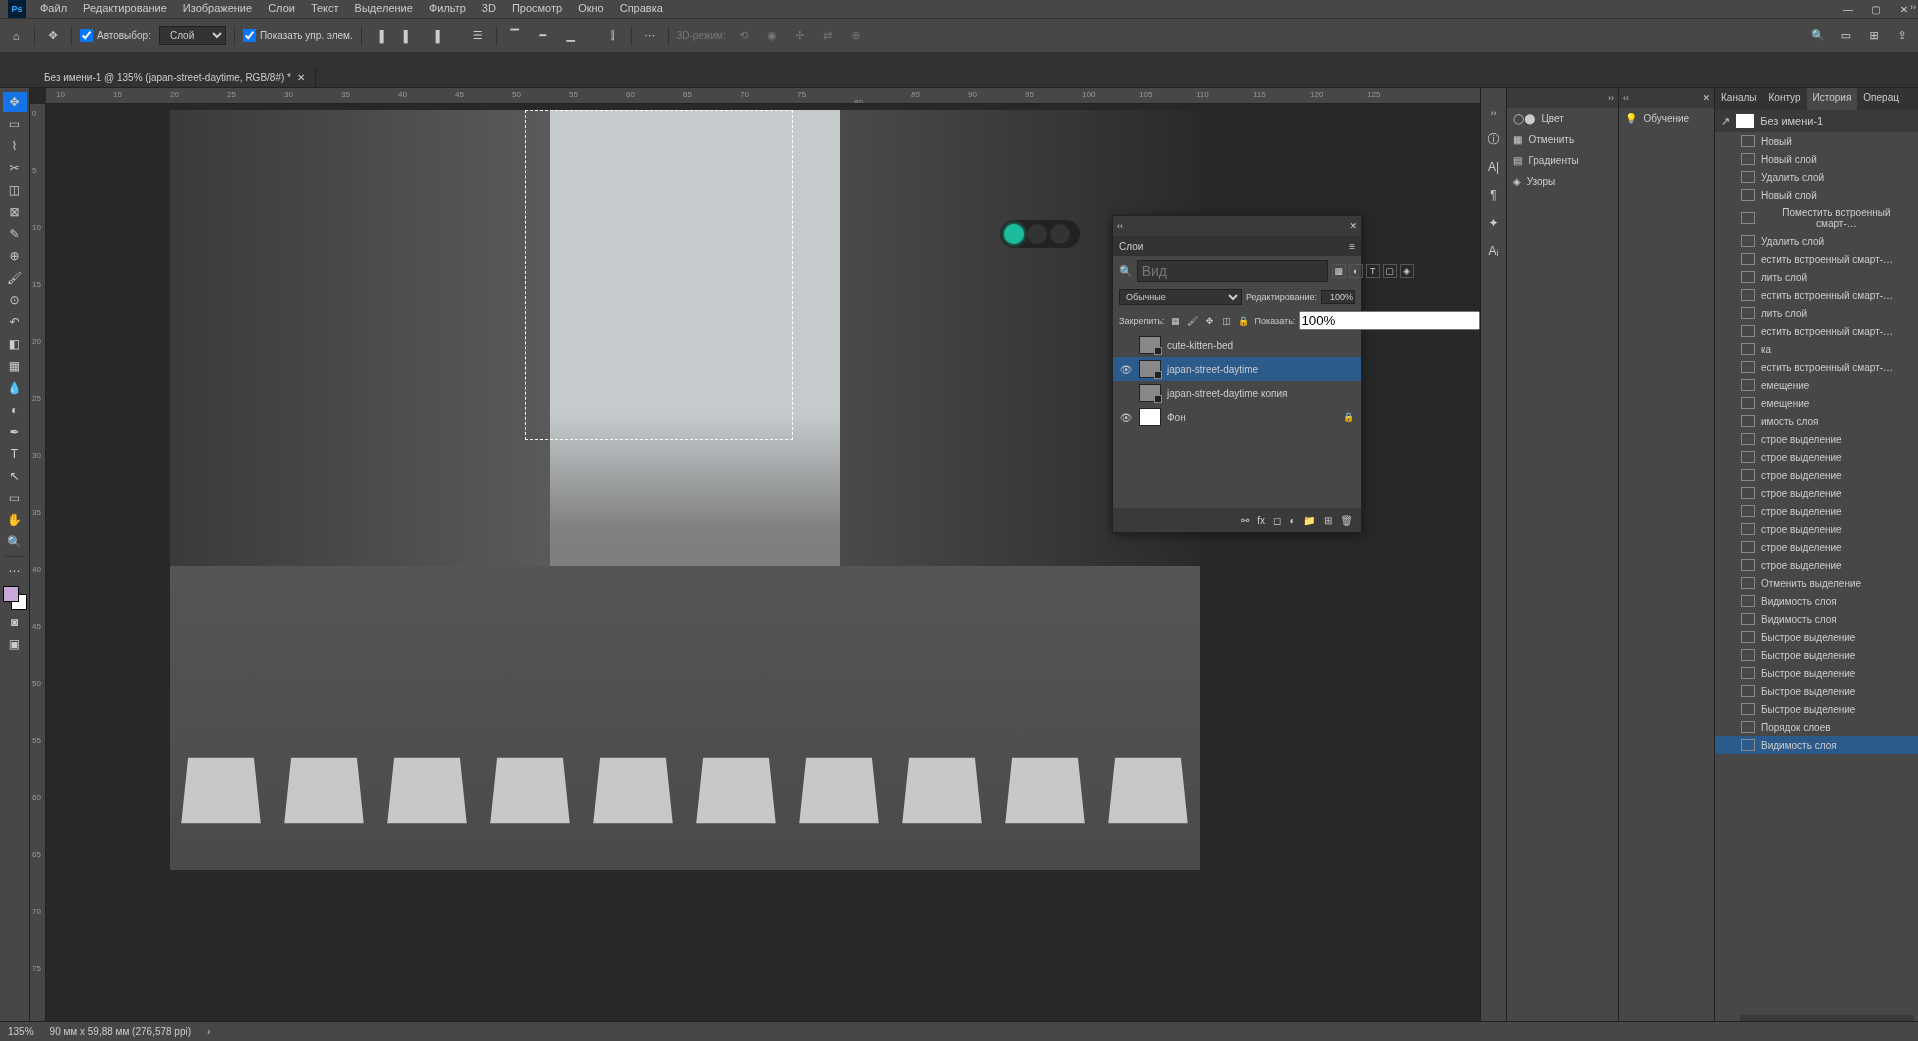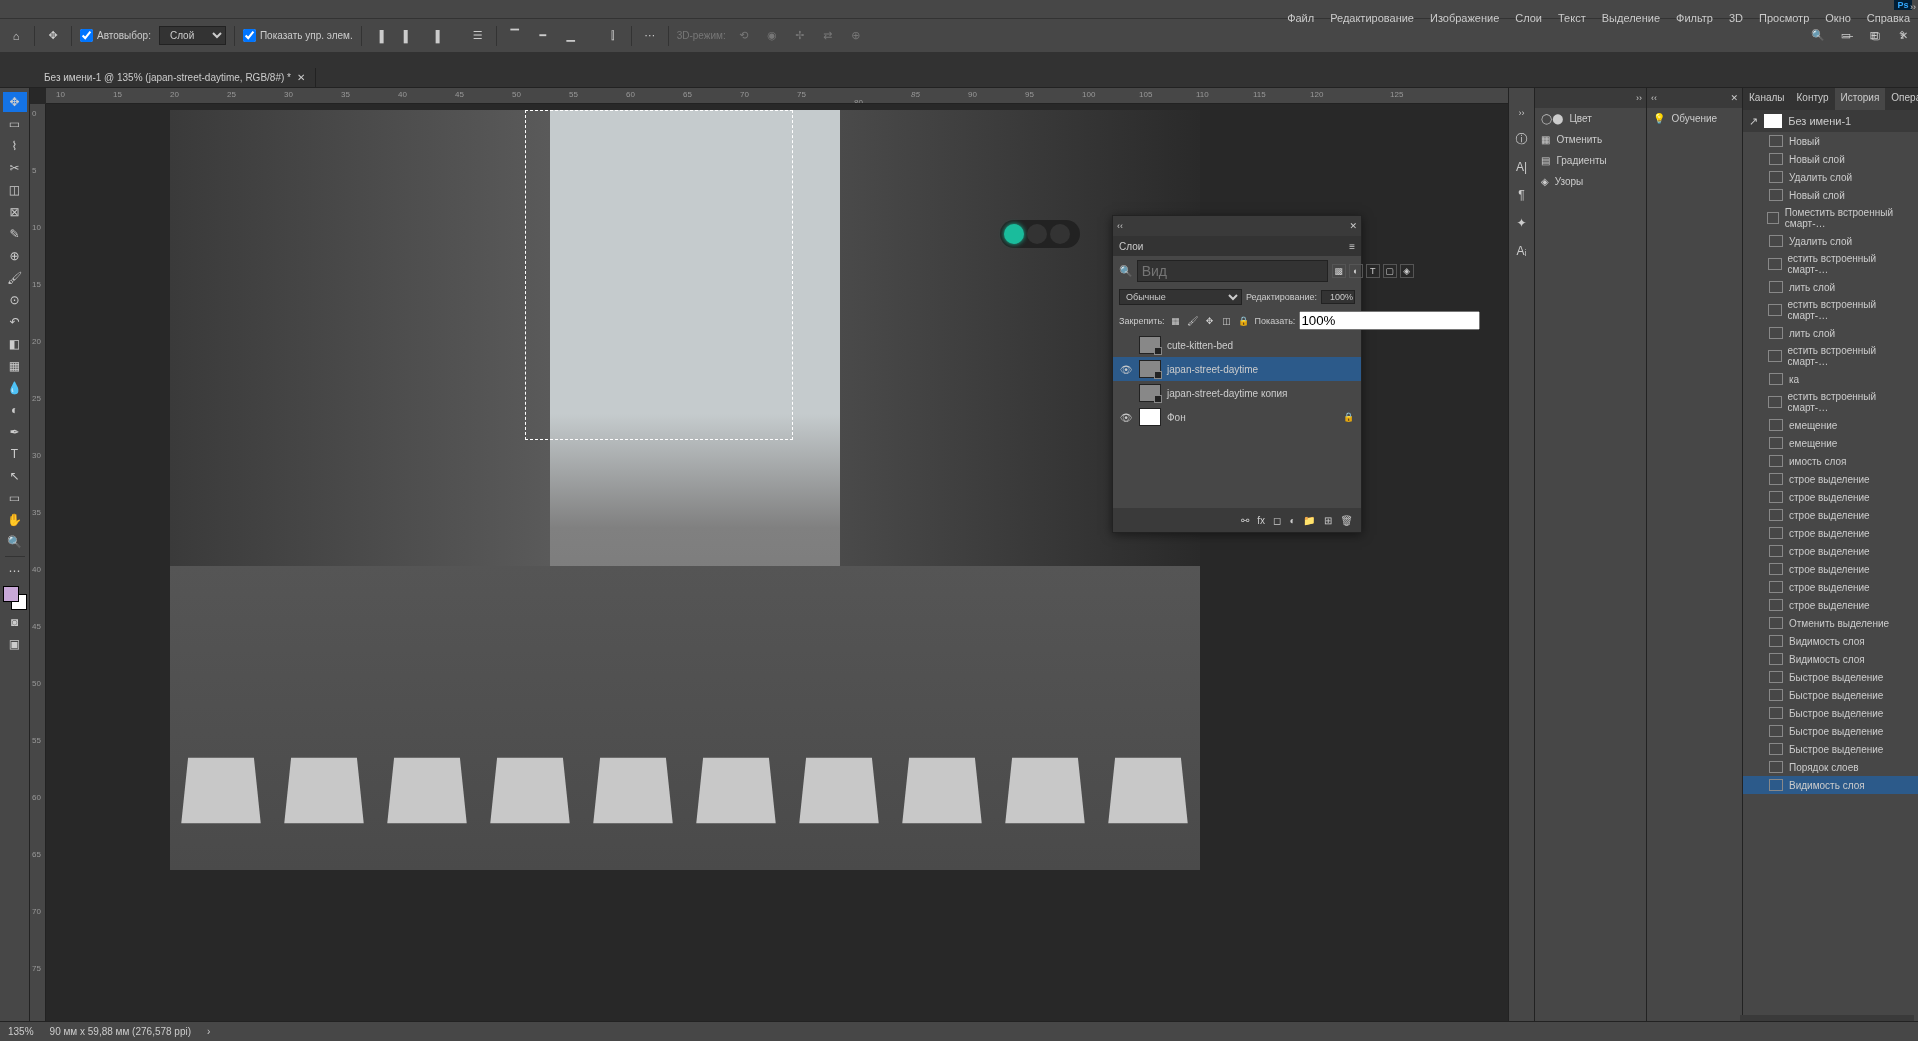--- a/index.html
+++ b/index.html
@@ -1,17 +1,17 @@
 <!DOCTYPE html>
 <html><head>
 <meta charset="utf-8">
 <style>
 * { margin:0; padding:0; box-sizing:border-box; font-family:'Segoe UI',Arial,sans-serif; }
 body { background:#323232; color:#ccc; font-size:11px; overflow:hidden; width:1918px; height:1041px; }
-.menubar { height:18px; background:#474747; display:flex; align-items:flex-end; padding-left:8px;flex-direction:column; }
+.menubar { height:18px; background:#474747; display:flex; align-items:flex-start; padding-left:8px; }
 .ps-logo { width:18px; height:18px; background:#001e36; color:#31a8ff; font-weight:bold; display:flex; align-items:center; justify-content:center; font-size:9px; margin-right:6px; }
 .menu-item { padding:2px 8px; cursor:pointer; font-size:11px; }
 .win-controls { margin-left:auto; display:flex; }
 .win-btn { width:28px; height:18px; display:flex; align-items:center; justify-content:center; cursor:pointer; font-size:10px; }
 .options-bar { height:34px; background:#474747; border-top:1px solid #333; display:flex; align-items:center; padding:0 6px; gap:8px; }
 .opt-icon { width:20px; height:20px; display:flex; align-items:center; justify-content:center; border:1px solid transparent; }
 .opt-sep { width:1px; height:20px; background:#333; }
 .opt-check { display:flex; align-items:center; gap:4px; font-size:10px; }
 .opt-select { background:#333; border:1px solid #222; padding:2px 14px 2px 6px; font-size:10px; color:#ccc; }
 .doc-tab-bar { height:36px; background:#323232; border-bottom:1px solid #222; display:flex; align-items:flex-end; padding-left:34px; }
@@ -39,21 +39,21 @@
 .light-circle { width:20px; height:20px; border-radius:50%; background:#333; }
 .light-circle.green { background:#1abc9c; box-shadow:0 0 5px #1abc9c; }
 .selection-marquee { position:absolute; top:0; left:355px; width:268px; height:330px; border:1px dashed #fff; }
 .right-dock { display:flex; }
 .icon-column { width:26px; background:#474747; border-left:1px solid #222; display:flex; flex-direction:column; align-items:center; padding-top:18px; gap:10px; }
 .ic { width:18px; height:18px; display:flex; align-items:center; justify-content:center; font-size:12px; cursor:pointer; }
 .panel-group { width:112px; background:#474747; border-left:1px solid #222; }
 .panel-header { height:20px; background:#3a3a3a; display:flex; align-items:center; padding:0 4px; font-size:9px; }
 .panel-collapse { display:flex; align-items:center; gap:6px; padding:5px 6px; font-size:10px; cursor:pointer; }
 .learn-panel { width:96px; background:#474747; border-left:1px solid #222; }
-.history-panel { width:176px; background:#474747; border-left:1px solid #222; }
+.history-panel { width:204px; background:#474747; border-left:1px solid #222;text-align:center; }
 .tab-row { height:22px; background:#333; display:flex; font-size:10px; }
 .tab { padding:4px 6px; cursor:pointer; }
 .tab.active { background:#474747; }
 .history-doc { display:flex; align-items:center; gap:6px; padding:4px 6px; background:#3a3a3a; }
 .history-thumb { width:18px; height:14px; background:#fff; }
 .history-list { overflow-y:auto; height:700px; }
 .history-item { display:flex; align-items:center; gap:6px; padding:3px 6px; font-size:10px; cursor:pointer; }
 .history-item.active { background:#2c5a8a; }
 .history-item .hi-icon { width:14px; height:12px; border:1px solid #888; }
 .layers-panel { position:absolute; top:215px; left:1112px; width:250px; height:318px; background:#474747; border:1px solid #222; box-shadow:0 2px 10px rgba(0,0,0,0.5); z-index:50; }
@@ -212,21 +212,21 @@
         <span class="ruler-tick" style="left: 751px; top: 2px;">75</span>
         <span class="ruler-tick" style="left: 808px; top: 10px;">80</span>
         <span class="ruler-tick" style="left: 865px; top: 2px; font-style: italic;">85</span>
         <span class="ruler-tick" style="left: 922px; top: 2px;">90</span>
         <span class="ruler-tick" style="left: 979px; top: 2px;">95</span>
         <span class="ruler-tick" style="left: 1036px; top: 2px;">100</span>
         <span class="ruler-tick" style="left: 1093px; top: 2px;">105</span>
         <span class="ruler-tick" style="left: 1150px; top: 2px;">110</span>
         <span class="ruler-tick" style="left: 1207px; top: 2px;">115</span>
         <span class="ruler-tick" style="left: 1264px; top: 2px;">120</span>
-        <span class="ruler-tick" style="left: 1321px; top: 2px; margin-left: 23px;">125</span>
+        <span class="ruler-tick" style="left: 1321px; top: 2px;">125</span>
       </div>
     <div class="ruler-v" id="ruler-v">
         <span class="ruler-tick" style="top: 5px; left: 2px;">0</span>
         <span class="ruler-tick" style="top: 62px; left: 2px;">5</span>
         <span class="ruler-tick" style="top: 119px; left: 2px;">10</span>
         <span class="ruler-tick" style="top: 176px; left: 2px;">15</span>
         <span class="ruler-tick" style="top: 233px; left: 2px;">20</span>
         <span class="ruler-tick" style="top: 290px; left: 2px;">25</span>
         <span class="ruler-tick" style="top: 347px; left: 2px;">30</span>
         <span class="ruler-tick" style="top: 404px; left: 2px;">35</span>

